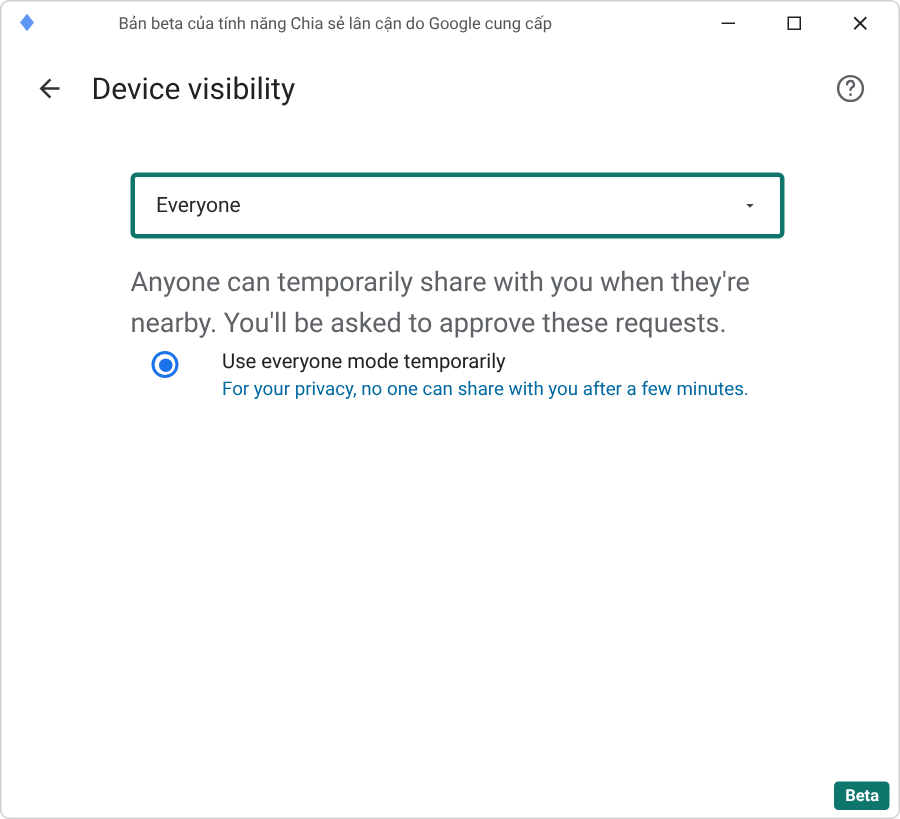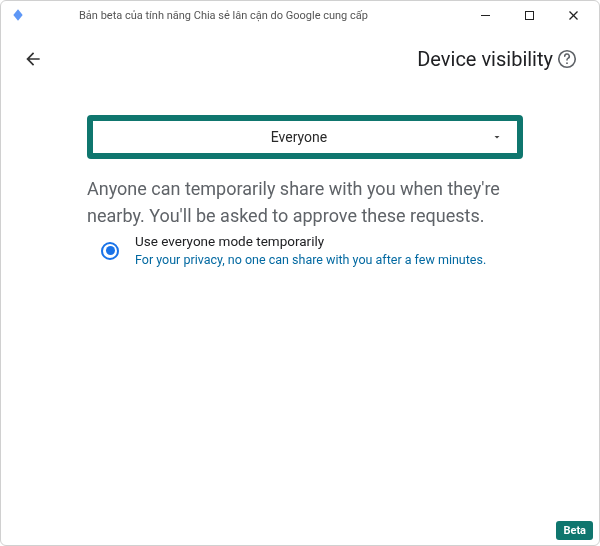--- a/index.html
+++ b/index.html
@@ -49,65 +49,64 @@
       display: flex; align-items: center; justify-content: center;
       cursor: pointer;
       color: #333;
       margin-right: 14px;
     }
     .page-title {
       font-size: 20px;
       color: #202124;
       font-weight: 400;
       flex: 1;
-      text-align: right;
     }
     .help-btn {
       width: 28px; height: 28px;
       display: flex; align-items: center; justify-content: center;
       cursor: pointer;
       color: #5f6368;
     }
     .card {
       margin: 6px 40px 0 50px;
       background: #fff;
       border-radius: 10px;
       padding: 26px 36px 36px 36px;
       box-shadow: 0 0 0 rgba(0,0,0,0);
     }
     .section-title {
       font-size: 13.5px;
       color: #202124;
       margin-bottom: 12px;
     }
     .select-box {
-      border: 6px solid #0f766e;
+      border: 3px solid #0f766e;
       border-radius: 4px;
       height: 44px;
       display: flex;
       align-items: center;
       padding: 0 14px;
       cursor: pointer;
       margin-bottom: 16px;
-      text-align: center;
     }
     .select-value { flex: 1; font-size: 14px; color: #292929; }
     .select-caret { color: #444; }
     .desc {
       font-size: 18px;
       color: #5f6368;
       line-height: 1.5;
       margin-bottom: 4px;
     }
     .radio-group { padding-left: 14px; }
     .radio-item {
       display: flex;
-      align-items: center;
+      align-items: flex-start;
       margin-bottom: 16px;
       cursor: pointer;
+      gap: 13px;
     }
     .radio-circle {
       width: 18px; height: 18px;
       border: 2px solid #5f6368;
       border-radius: 50%;
       margin-right: 16px;
       margin-top: 1px;
       flex-shrink: 0;
       display: flex; align-items: center; justify-content: center;
     }

